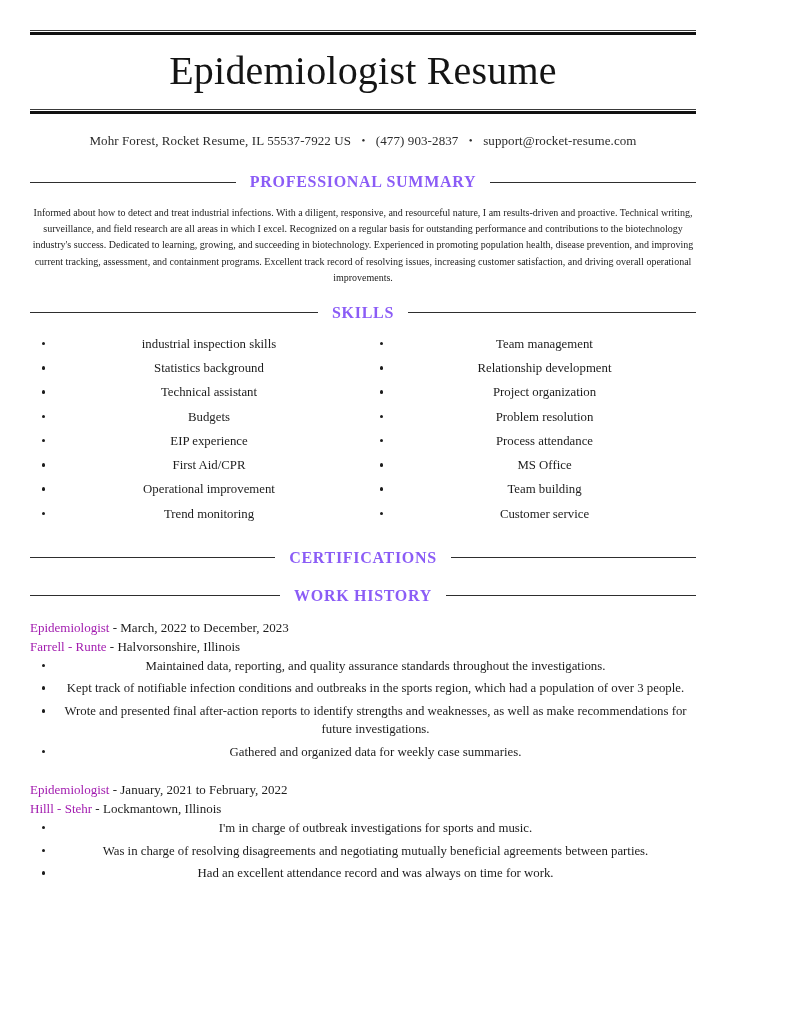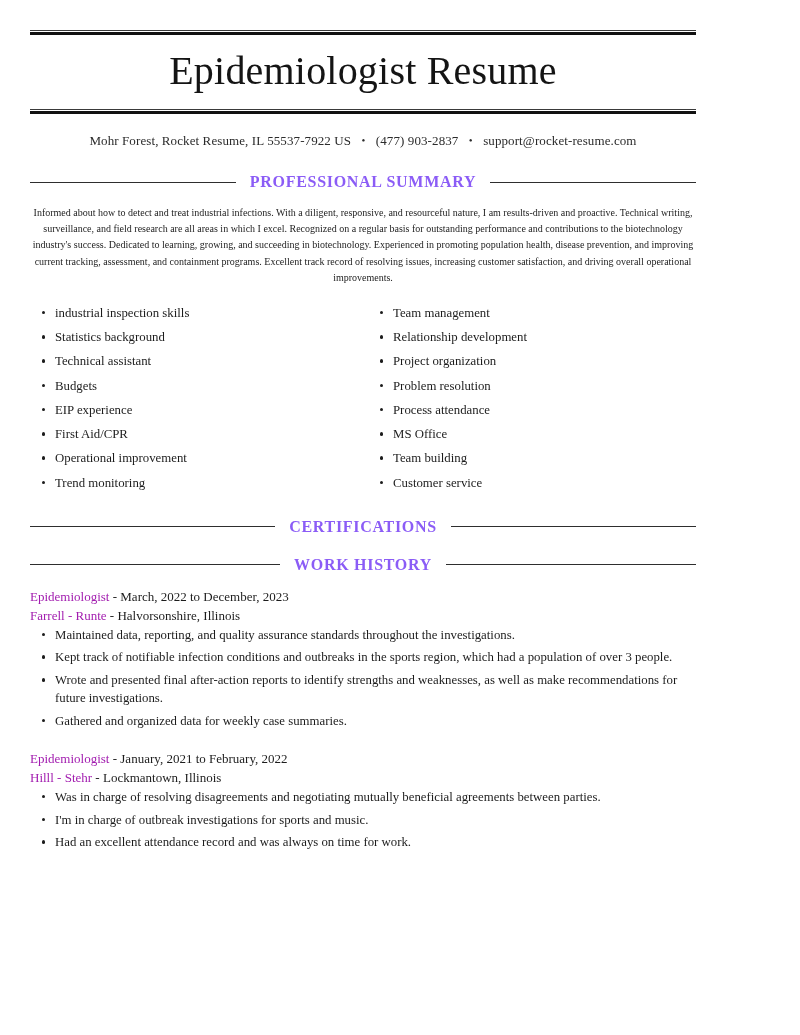--- a/index.html
+++ b/index.html
@@ -95,20 +95,21 @@
     text-align: center;
     margin-top: 14px;
     color: #1c1c1c;
   }
 
   
   ul.bullets {
     list-style: none;
     margin: 0;
     padding: 0;
+    text-align: center;
   }
   ul.bullets li {
     position: relative;
     padding-left: 25px;
     font-size: 12.8px;
     line-height: 1.42;
     color: #1c1c1c;
     margin: 0 0 4.6px 0;
   }
   ul.bullets li::before {
@@ -170,20 +171,25 @@
   <div class="sec-summary">
     <div class="section-head">
       <span class="line"></span>
       <span class="label">PROFESSIONAL SUMMARY</span>
       <span class="line"></span>
     </div>
     <p class="summary-body">Informed about how to detect and treat industrial infections. With a diligent, responsive, and resourceful nature, I am results-driven and proactive. Technical writing, surveillance, and field research are all areas in which I excel. Recognized on a regular basis for outstanding performance and contributions to the biotechnology industry's success. Dedicated to learning, growing, and succeeding in biotechnology. Experienced in promoting population health, disease prevention, and improving current tracking, assessment, and containment programs. Excellent track record of resolving issues, increasing customer satisfaction, and driving overall operational improvements.</p>
   </div>
 
   <div class="sec-skills">
+    <div class="section-head">
+      <span class="line"></span>
+      <span class="label">SKILLS</span>
+      <span class="line"></span>
+    </div>
     <div class="skills-cols">
       <div class="col left">
         <ul class="bullets">
           <li>industrial inspection skills</li>
           <li>Statistics background</li>
           <li>Technical assistant</li>
           <li>Budgets</li>
           <li>EIP experience</li>
           <li>First Aid/CPR</li>
           <li>Operational improvement</li>
@@ -244,21 +250,21 @@
         <span class="strong">Epidemiologist</span>
         <span>-</span>
         <span>January, 2021 to February, 2022</span>
       </div>
       <div class="job-line">
         <span class="strong">Hilll - Stehr</span>
         <span>-</span>
         <span>Lockmantown, Illinois</span>
       </div>
       <ul class="bullets job-bullets">
+        <li>I'm in charge of outbreak investigations for sports and music.</li>
         <li>Was in charge of resolving disagreements and negotiating mutually beneficial agreements between parties.</li>
-        <li>I'm in charge of outbreak investigations for sports and music.</li>
         <li>Had an excellent attendance record and was always on time for work.</li>
 
       </ul>
     </div>
   </div>
 
 </div>
 
 </body></html>

